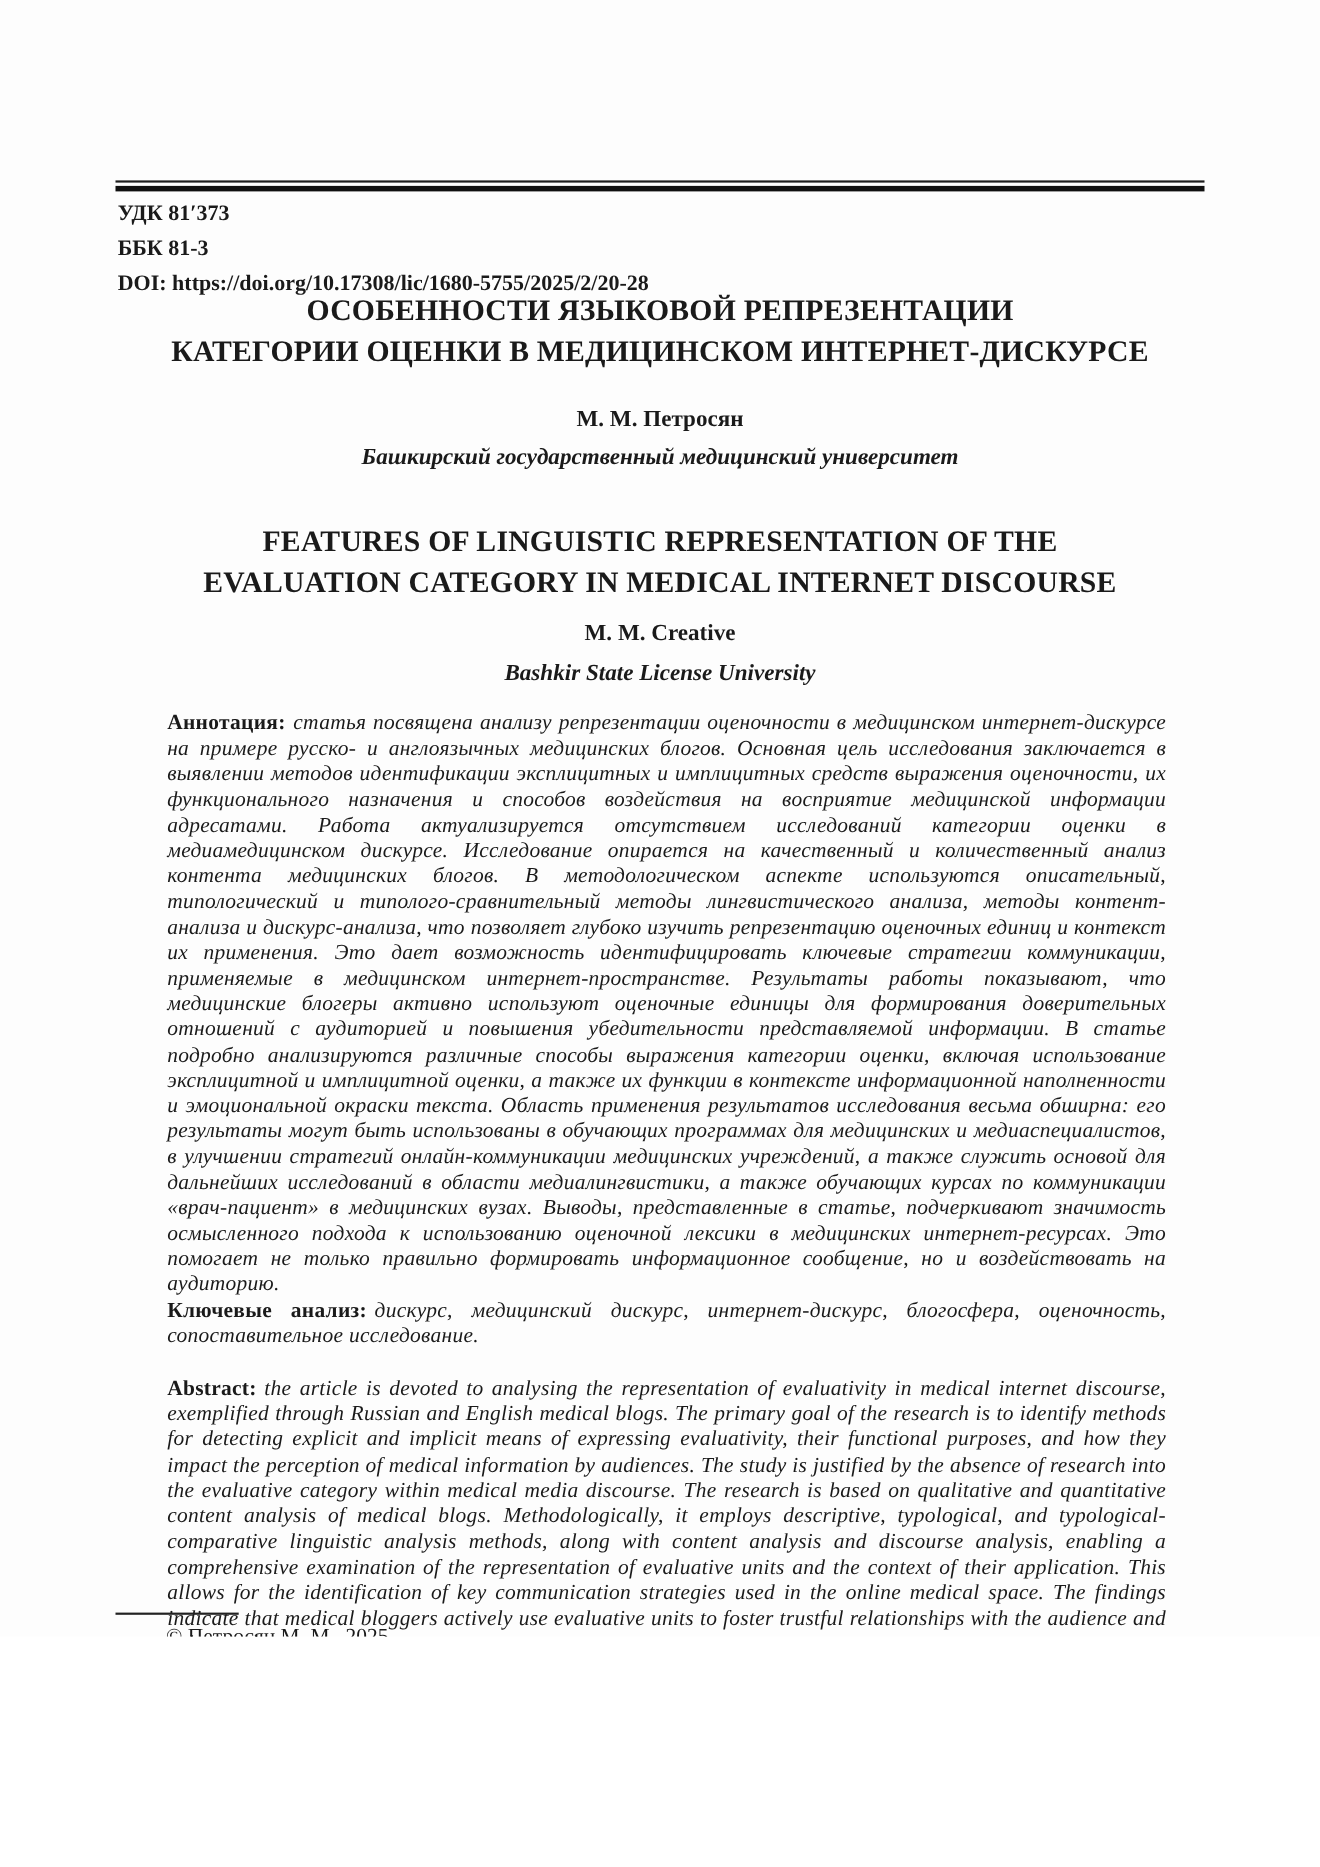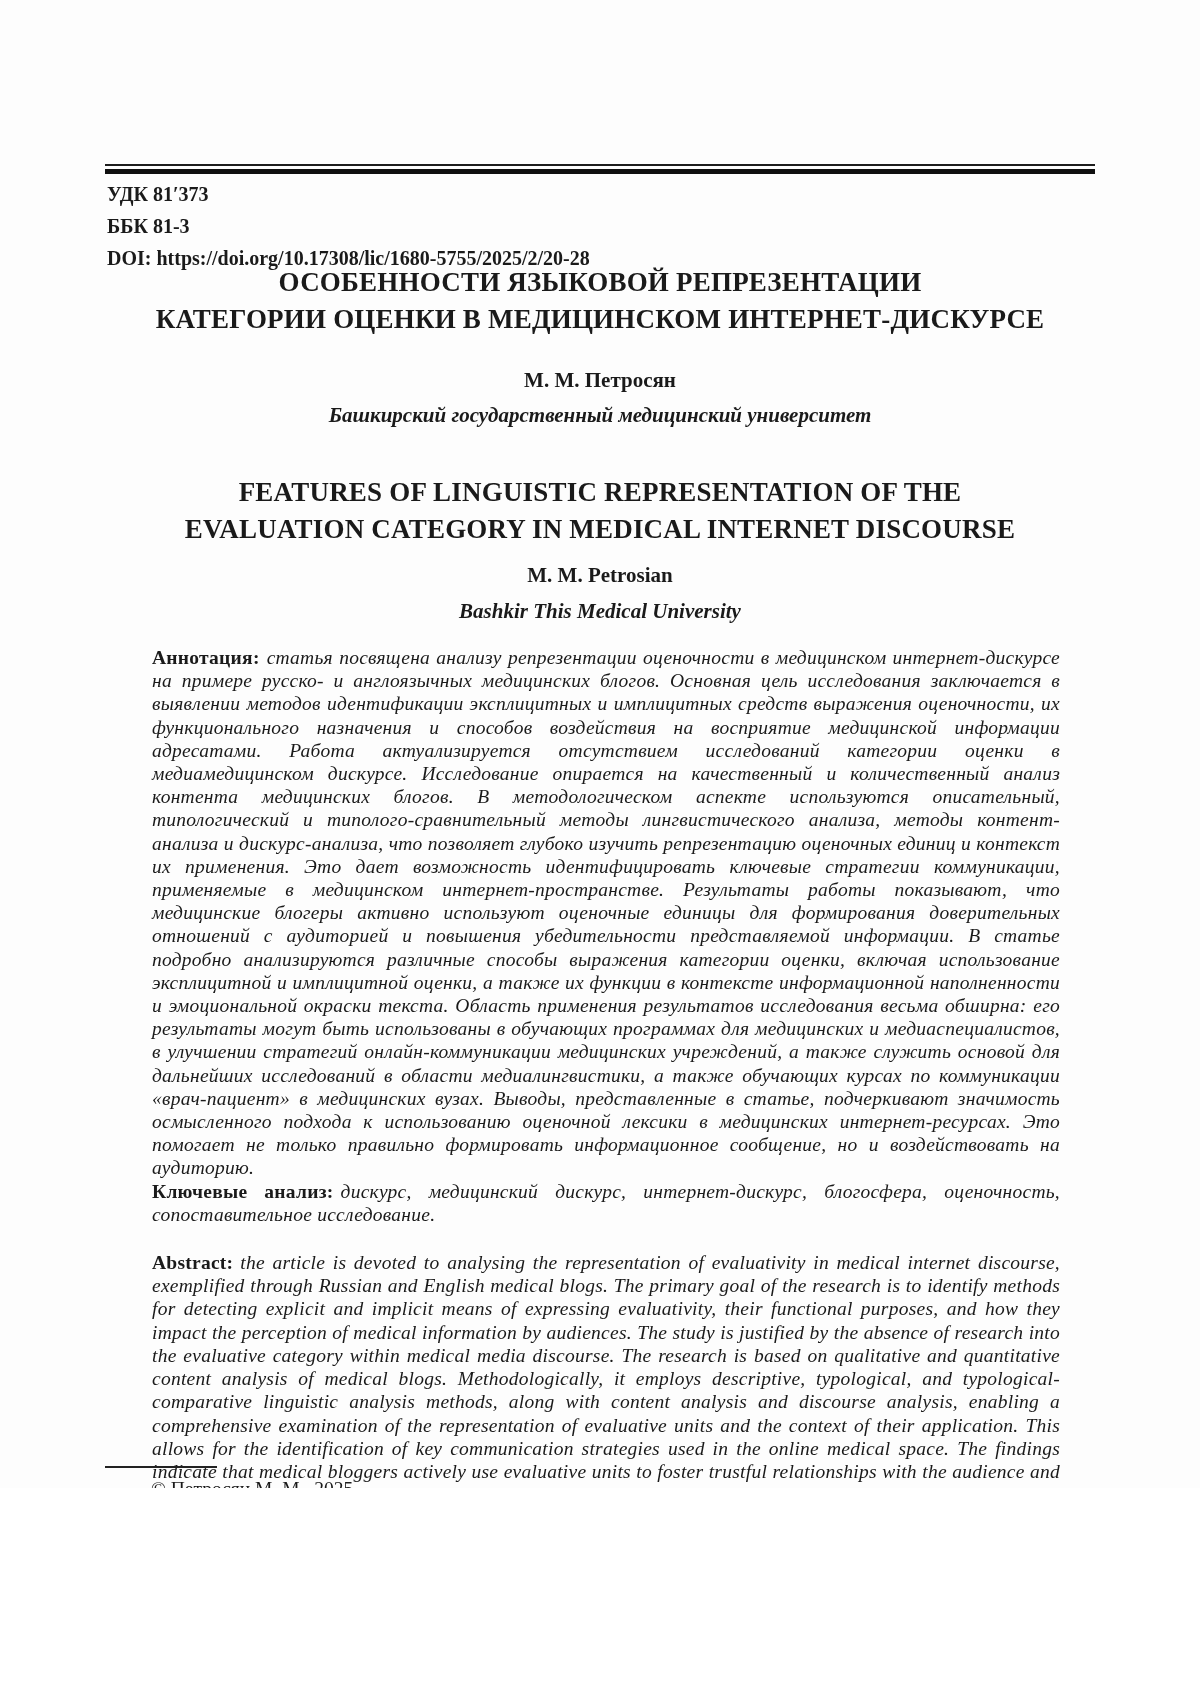--- a/index.html
+++ b/index.html
@@ -119,22 +119,22 @@
     <div>DOI: https://doi.org/10.17308/lic/1680-5755/2025/2/20-28</div>
   </div>
 
   <div class="centered article-title title-ru">ОСОБЕННОСТИ ЯЗЫКОВОЙ РЕПРЕЗЕНТАЦИИ
 КАТЕГОРИИ ОЦЕНКИ В МЕДИЦИНСКОМ ИНТЕРНЕТ-ДИСКУРСЕ</div>
   <div class="centered affiliation affiliation-ru">Башкирский государственный медицинский университет</div>
   <div class="centered author author-ru">М. М. Петросян</div>
 
   <div class="centered article-title title-en">FEATURES OF LINGUISTIC REPRESENTATION OF THE
 EVALUATION CATEGORY IN MEDICAL INTERNET DISCOURSE</div>
-  <div class="centered author author-en">M. M. Petrosian</div>
-  <div class="centered affiliation affiliation-en">Bashkir This Medical University</div>
+  <div class="centered author author-en">M. M. Creative</div>
+  <div class="centered affiliation affiliation-en">Bashkir State License University</div>
 
   <div class="body-text">
     <div class="para"><span class="lead">Аннотация:</span><span>статья посвящена анализу репрезентации оценочности в медицинском интернет-дискурсе на примере русско- и англоязычных медицинских блогов. Основная цель исследования заключается в выявлении методов идентификации эксплицитных и имплицитных средств выражения оценочности, их функционального назначения и способов воздействия на восприятие медицинской информации адресатами. Работа актуализируется отсутствием исследований категории оценки в медиамедицинском дискурсе. Исследование опирается на качественный и количественный анализ контента медицинских блогов. В методологическом аспекте используются описательный, типологический и типолого-сравнительный методы лингвистического анализа, методы контент-анализа и дискурс-анализа, что позволяет глубоко изучить репрезентацию оценочных единиц и контекст их применения. Это дает возможность идентифицировать ключевые стратегии коммуникации, применяемые в медицинском интернет-пространстве. Результаты работы показывают, что медицинские блогеры активно используют оценочные единицы для формирования доверительных отношений с аудиторией и повышения убедительности представляемой информации. В статье подробно анализируются различные способы выражения категории оценки, включая использование эксплицитной и имплицитной оценки, а также их функции в контексте информационной наполненности и эмоциональной окраски текста. Область применения результатов исследования весьма обширна: его результаты могут быть использованы в обучающих программах для медицинских и медиаспециалистов, в улучшении стратегий онлайн-коммуникации медицинских учреждений, а также служить основой для дальнейших исследований в области медиалингвистики, а также обучающих курсах по коммуникации «врач-пациент» в медицинских вузах. Выводы, представленные в статье, подчеркивают значимость осмысленного подхода к использованию оценочной лексики в медицинских интернет-ресурсах. Это помогает не только правильно формировать информационное сообщение, но и воздействовать на аудиторию.</span></div>
     <div class="para"><span class="lead">Ключевые анализ:</span><span>дискурс, медицинский дискурс, интернет-дискурс, блогосфера, оценочность, сопоставительное исследование.</span></div>
     <div class="para para-abstract"><span class="lead">Abstract:</span><span>the article is devoted to analysing the representation of evaluativity in medical internet discourse, exemplified through Russian and English medical blogs. The primary goal of the research is to identify methods for detecting explicit and implicit means of expressing evaluativity, their functional purposes, and how they impact the perception of medical information by audiences. The study is justified by the absence of research into the evaluative category within medical media discourse. The research is based on qualitative and quantitative content analysis of medical blogs. Methodologically, it employs descriptive, typological, and typological-comparative linguistic analysis methods, along with content analysis and discourse analysis, enabling a comprehensive examination of the representation of evaluative units and the context of their application. This allows for the identification of key communication strategies used in the online medical space. The findings indicate that medical bloggers actively use evaluative units to foster trustful relationships with the audience and enhance the</span></div>
   </div>
 
   <div class="footnote">
     <div class="fn-rule"></div>
     <div class="copyright">© Петросян М. М., 2025</div>

